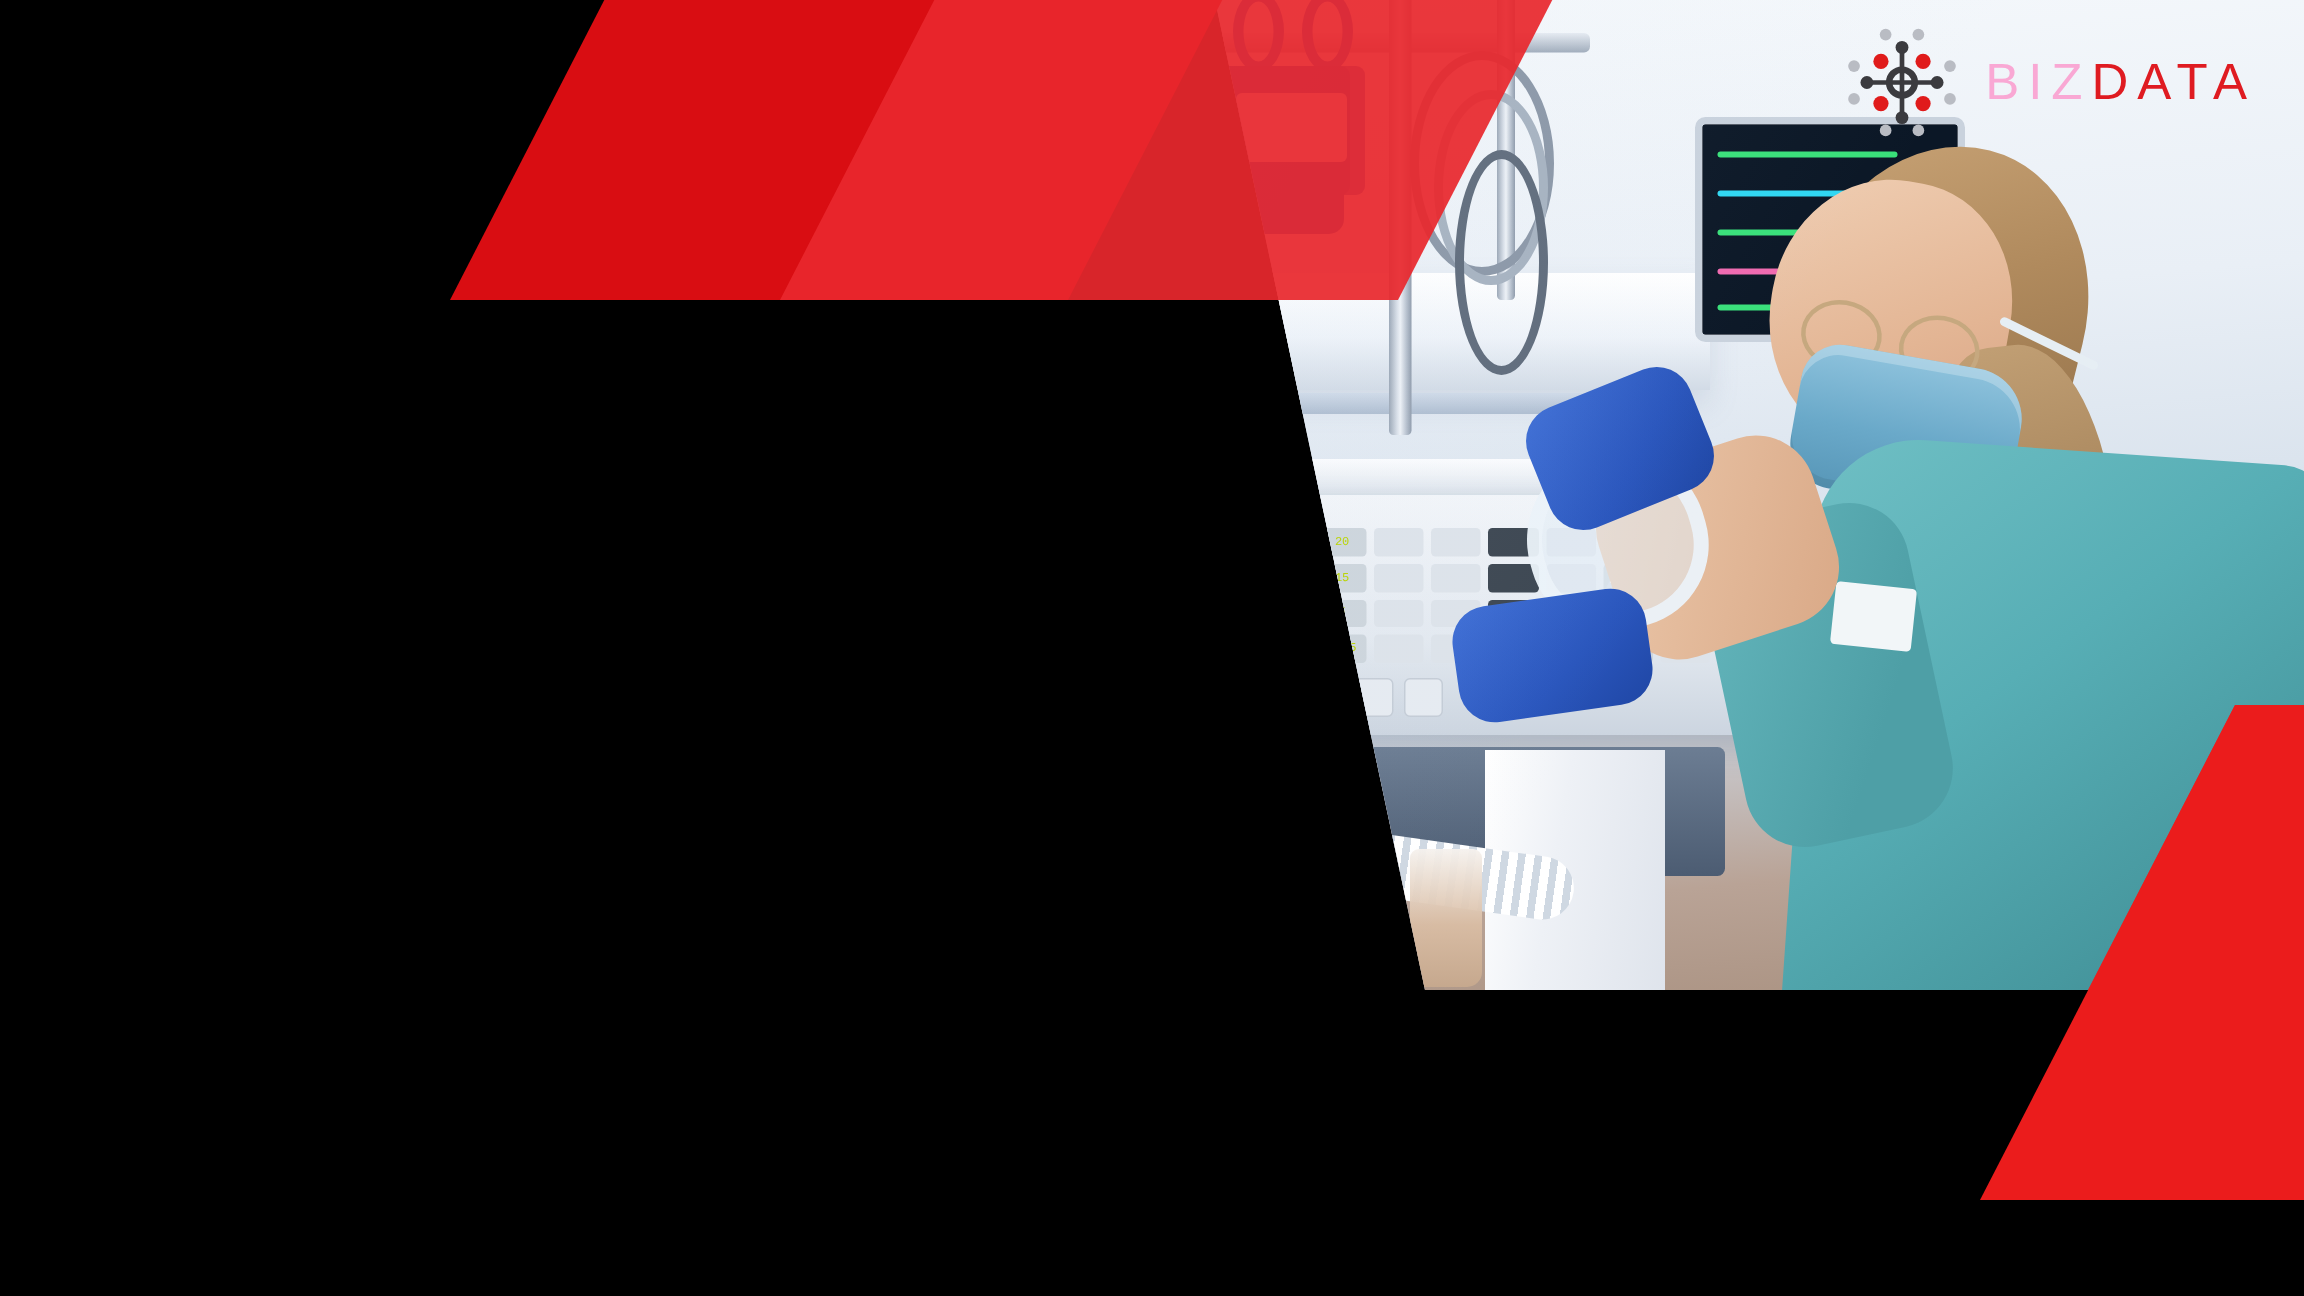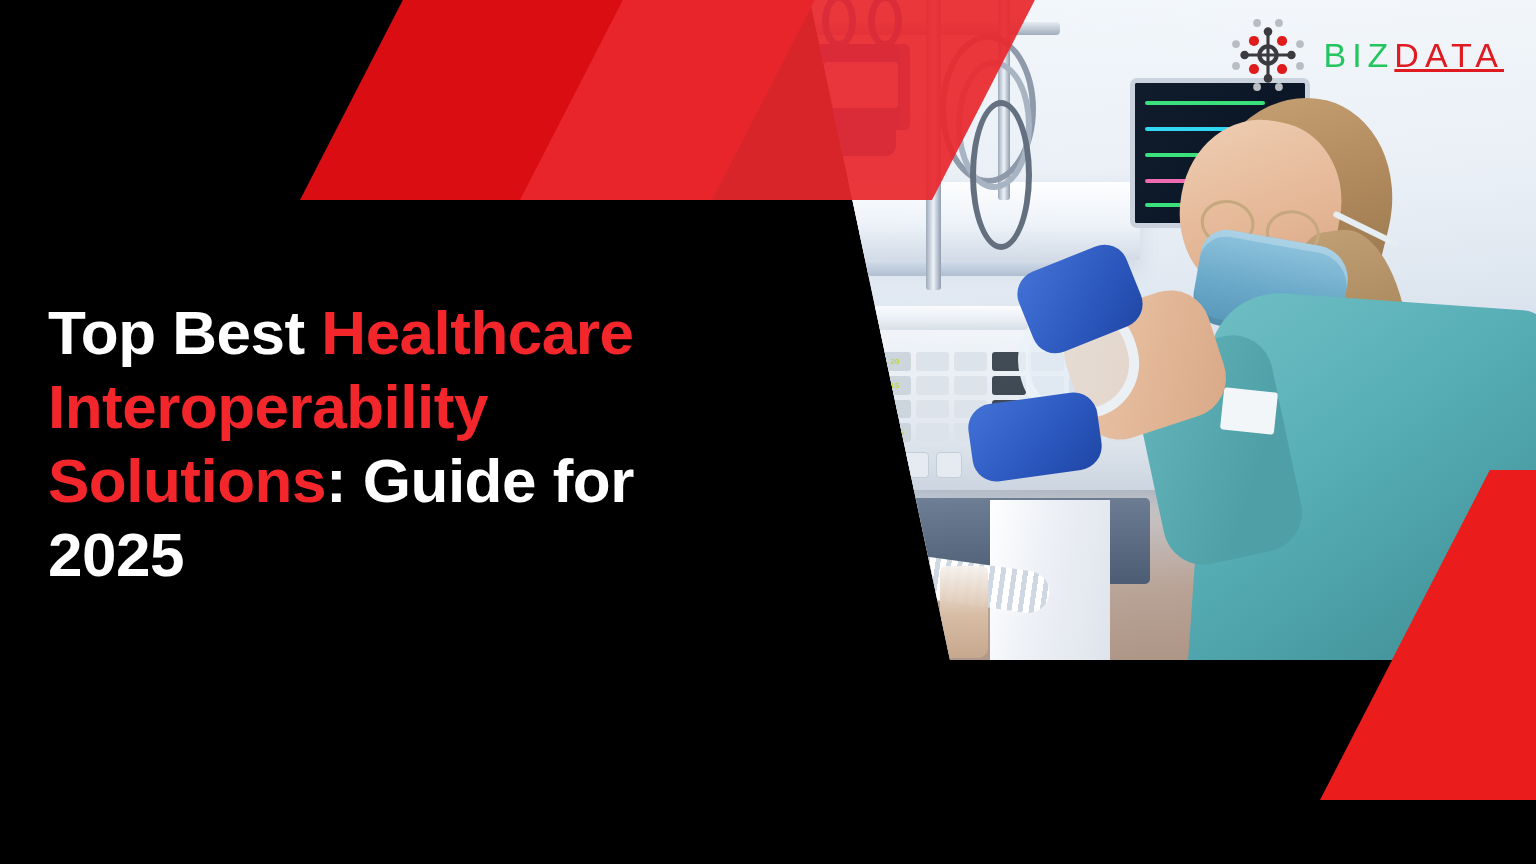--- a/index.html
+++ b/index.html
@@ -311,22 +311,22 @@
     z-index: 20;
   }
   .logo-mark { width: 78px; height: 78px; display: block; }
   .logo-text {
     font-size: 34px;
     letter-spacing: 6px;
     font-weight: 400;
     line-height: 1;
     white-space: nowrap;
   }
-  .logo-text .biz { color: #22c55e; }
-  .logo-text .data { color: #df1b21; text-decoration: underline; }
+  .logo-text .biz { color: #f9a8d4; }
+  .logo-text .data { color: #df1b21; }
 
   
   .headline {
     position: absolute;
     left: 48px;
     top: 296px;
     width: 660px;
     font-size: 62px;
     line-height: 74px;
     font-weight: 700;
@@ -500,16 +500,15 @@
       <circle cx="9" cy="36" r="5" fill="#b9bcc3"></circle>
       <circle cx="9" cy="64" r="5" fill="#b9bcc3"></circle>
       <circle cx="91" cy="36" r="5" fill="#b9bcc3"></circle>
       <circle cx="91" cy="64" r="5" fill="#b9bcc3"></circle>
     </svg>
     <div class="logo-text">
       <span class="biz">BIZ</span><span class="data">DATA</span>
     </div>
   </div>
 
-  <h1 class="headline"><span>Top Best </span><span class="hl-red">Healthcare Interoperability Solutions</span><span>: Guide for 2025</span></h1>
 
 
 </div>
 
 </body></html>

